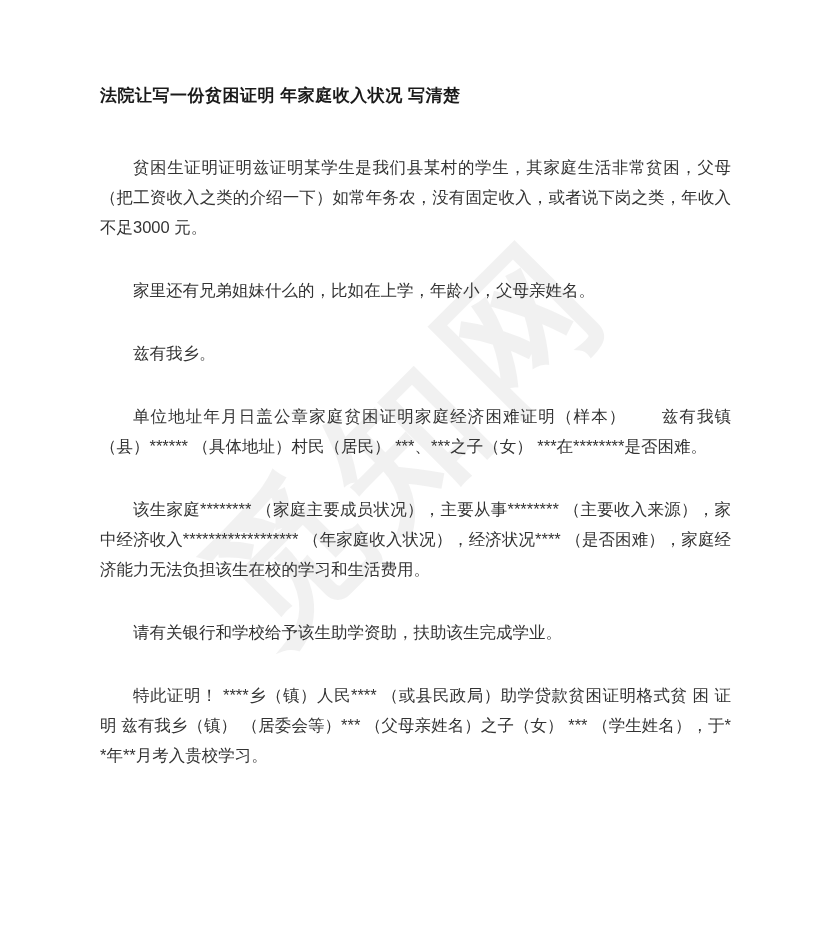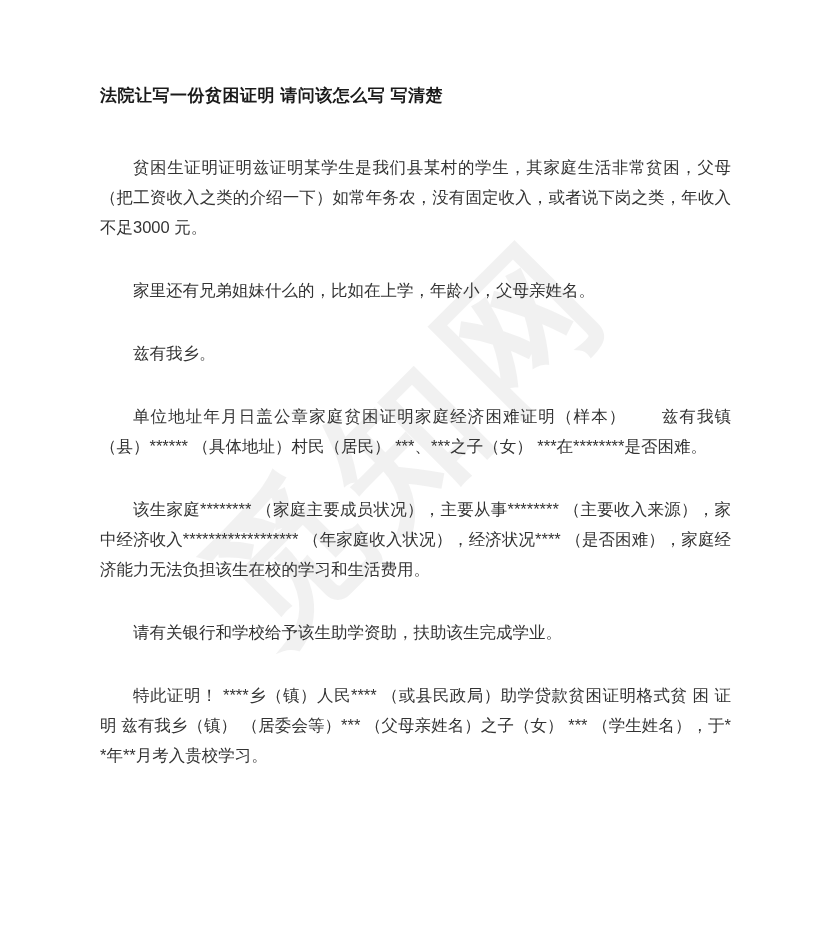--- a/index.html
+++ b/index.html
@@ -59,21 +59,21 @@
 </style>
 </head>
 <body>
 
 <div class="watermark">
   <span>觅知网</span>
 </div>
 
 <div class="page">
   <div class="doc-content">
-    <h1 class="doc-title">法院让写一份贫困证明 请问该怎么写 写清楚</h1>
+    <h1 class="doc-title">法院让写一份贫困证明 年家庭收入状况 写清楚</h1>
     <div class="doc-body">
       <p>贫困生证明证明兹证明某学生是我们县某村的学生，其家庭生活非常贫困，父母（把工资收入之类的介绍一下）如常年务农，没有固定收入，或者说下岗之类，年收入不足3000 元。</p>
       <p>家里还有兄弟姐妹什么的，比如在上学，年龄小，父母亲姓名。</p>
       <p>兹有我乡。</p>
       <p>单位地址年月日盖公章家庭贫困证明家庭经济困难证明（样本）　　兹有我镇（县）****** （具体地址）村民（居民） ***、***之子（女） ***在********是否困难。</p>
       <p>该生家庭******** （家庭主要成员状况），主要从事******** （主要收入来源），家中经济收入****************** （年家庭收入状况），经济状况**** （是否困难），家庭经济能力无法负担该生在校的学习和生活费用。</p>
       <p>请有关银行和学校给予该生助学资助，扶助该生完成学业。</p>
       <p>特此证明！ ****乡（镇）人民**** （或县民政局）助学贷款贫困证明格式贫 困 证 明 兹有我乡（镇） （居委会等）*** （父母亲姓名）之子（女） *** （学生姓名），于**年**月考入贵校学习。</p>
     </div>
   </div>

